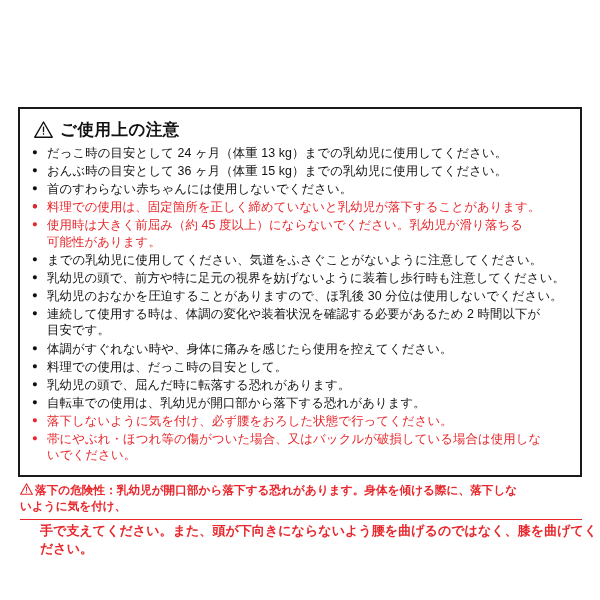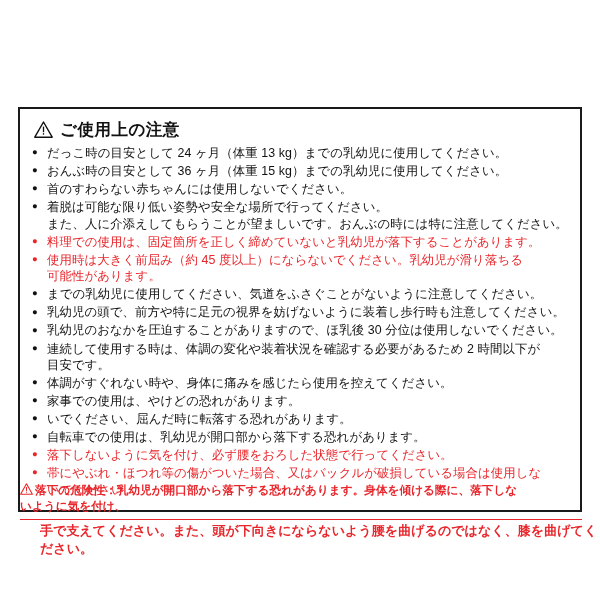--- a/index.html
+++ b/index.html
@@ -140,30 +140,30 @@
           <rect x="8.85" y="12.2" width="1.3" height="1.5" fill="#111111"></rect>
         </svg>
       </span>
       <span class="notice-title">ご使用上の注意</span>
     </div>
 
     <ul class="notice-list">
       <li><span class="bullet">●</span><span>だっこ時の目安として 24 ヶ月（体重 13 kg）までの乳幼児に使用してください。</span></li>
       <li><span class="bullet">●</span><span>おんぶ時の目安として 36 ヶ月（体重 15 kg）までの乳幼児に使用してください。</span></li>
       <li><span class="bullet">●</span><span>首のすわらない赤ちゃんには使用しないでください。</span></li>
-      <li><span class="bullet">●</span><span>着脱は可能な限り低い姿勢や安全な場所で行ってください。<br>また、人に介添えしてもらうことが望ましいです。おんぶの時には特に注意してください。</span></li>
+      <li><span class="bullet">●</span></li>
       <li class="red"><span class="bullet">●</span><span>料理での使用は、固定箇所を正しく締めていないと乳幼児が落下することがあります。</span></li>
       <li class="red"><span class="bullet">●</span><span>使用時は大きく前屈み（約 45 度以上）にならないでください。乳幼児が滑り落ちる<br>可能性があります。</span></li>
       <li><span class="bullet">●</span><span>までの乳幼児に使用してください、気道をふさぐことがないように注意してください。</span></li>
       <li><span class="bullet">●</span><span>乳幼児の頭で、前方や特に足元の視界を妨げないように装着し歩行時も注意してください。</span></li>
       <li><span class="bullet">●</span><span>乳幼児のおなかを圧迫することがありますので、ほ乳後 30 分位は使用しないでください。</span></li>
       <li><span class="bullet">●</span><span>連続して使用する時は、体調の変化や装着状況を確認する必要があるため 2 時間以下が<br>目安です。</span></li>
       <li><span class="bullet">●</span><span>体調がすぐれない時や、身体に痛みを感じたら使用を控えてください。</span></li>
-      <li><span class="bullet">●</span><span>家事での使用は、やけどの恐れがあります。</span></li>
-      <li><span class="bullet">●</span><span>いでください、屈んだ時に転落する恐れがあります。</span></li>
+      <li><span class="bullet">●</span><span>料理での使用は、だっこ時の目安として。</span></li>
+      <li><span class="bullet">●</span><span>乳幼児の頭で、屈んだ時に転落する恐れがあります。</span></li>
       <li><span class="bullet">●</span><span>自転車での使用は、乳幼児が開口部から落下する恐れがあります。</span></li>
       <li class="red"><span class="bullet">●</span><span>落下しないように気を付け、必ず腰をおろした状態で行ってください。</span></li>
       <li class="red"><span class="bullet">●</span><span>帯にやぶれ・ほつれ等の傷がついた場合、又はバックルが破損している場合は使用しな<br>いでください。</span></li>
     </ul>
   </div>
 
   <div class="footer-note">
     <span class="ftri">
       <svg width="13" height="12" viewBox="0 0 13 12">
         <path d="M6.5 0.8 L12.4 11.3 L0.6 11.3 Z" fill="none" stroke="#e8262b" stroke-width="1.1" stroke-linejoin="round"></path>

